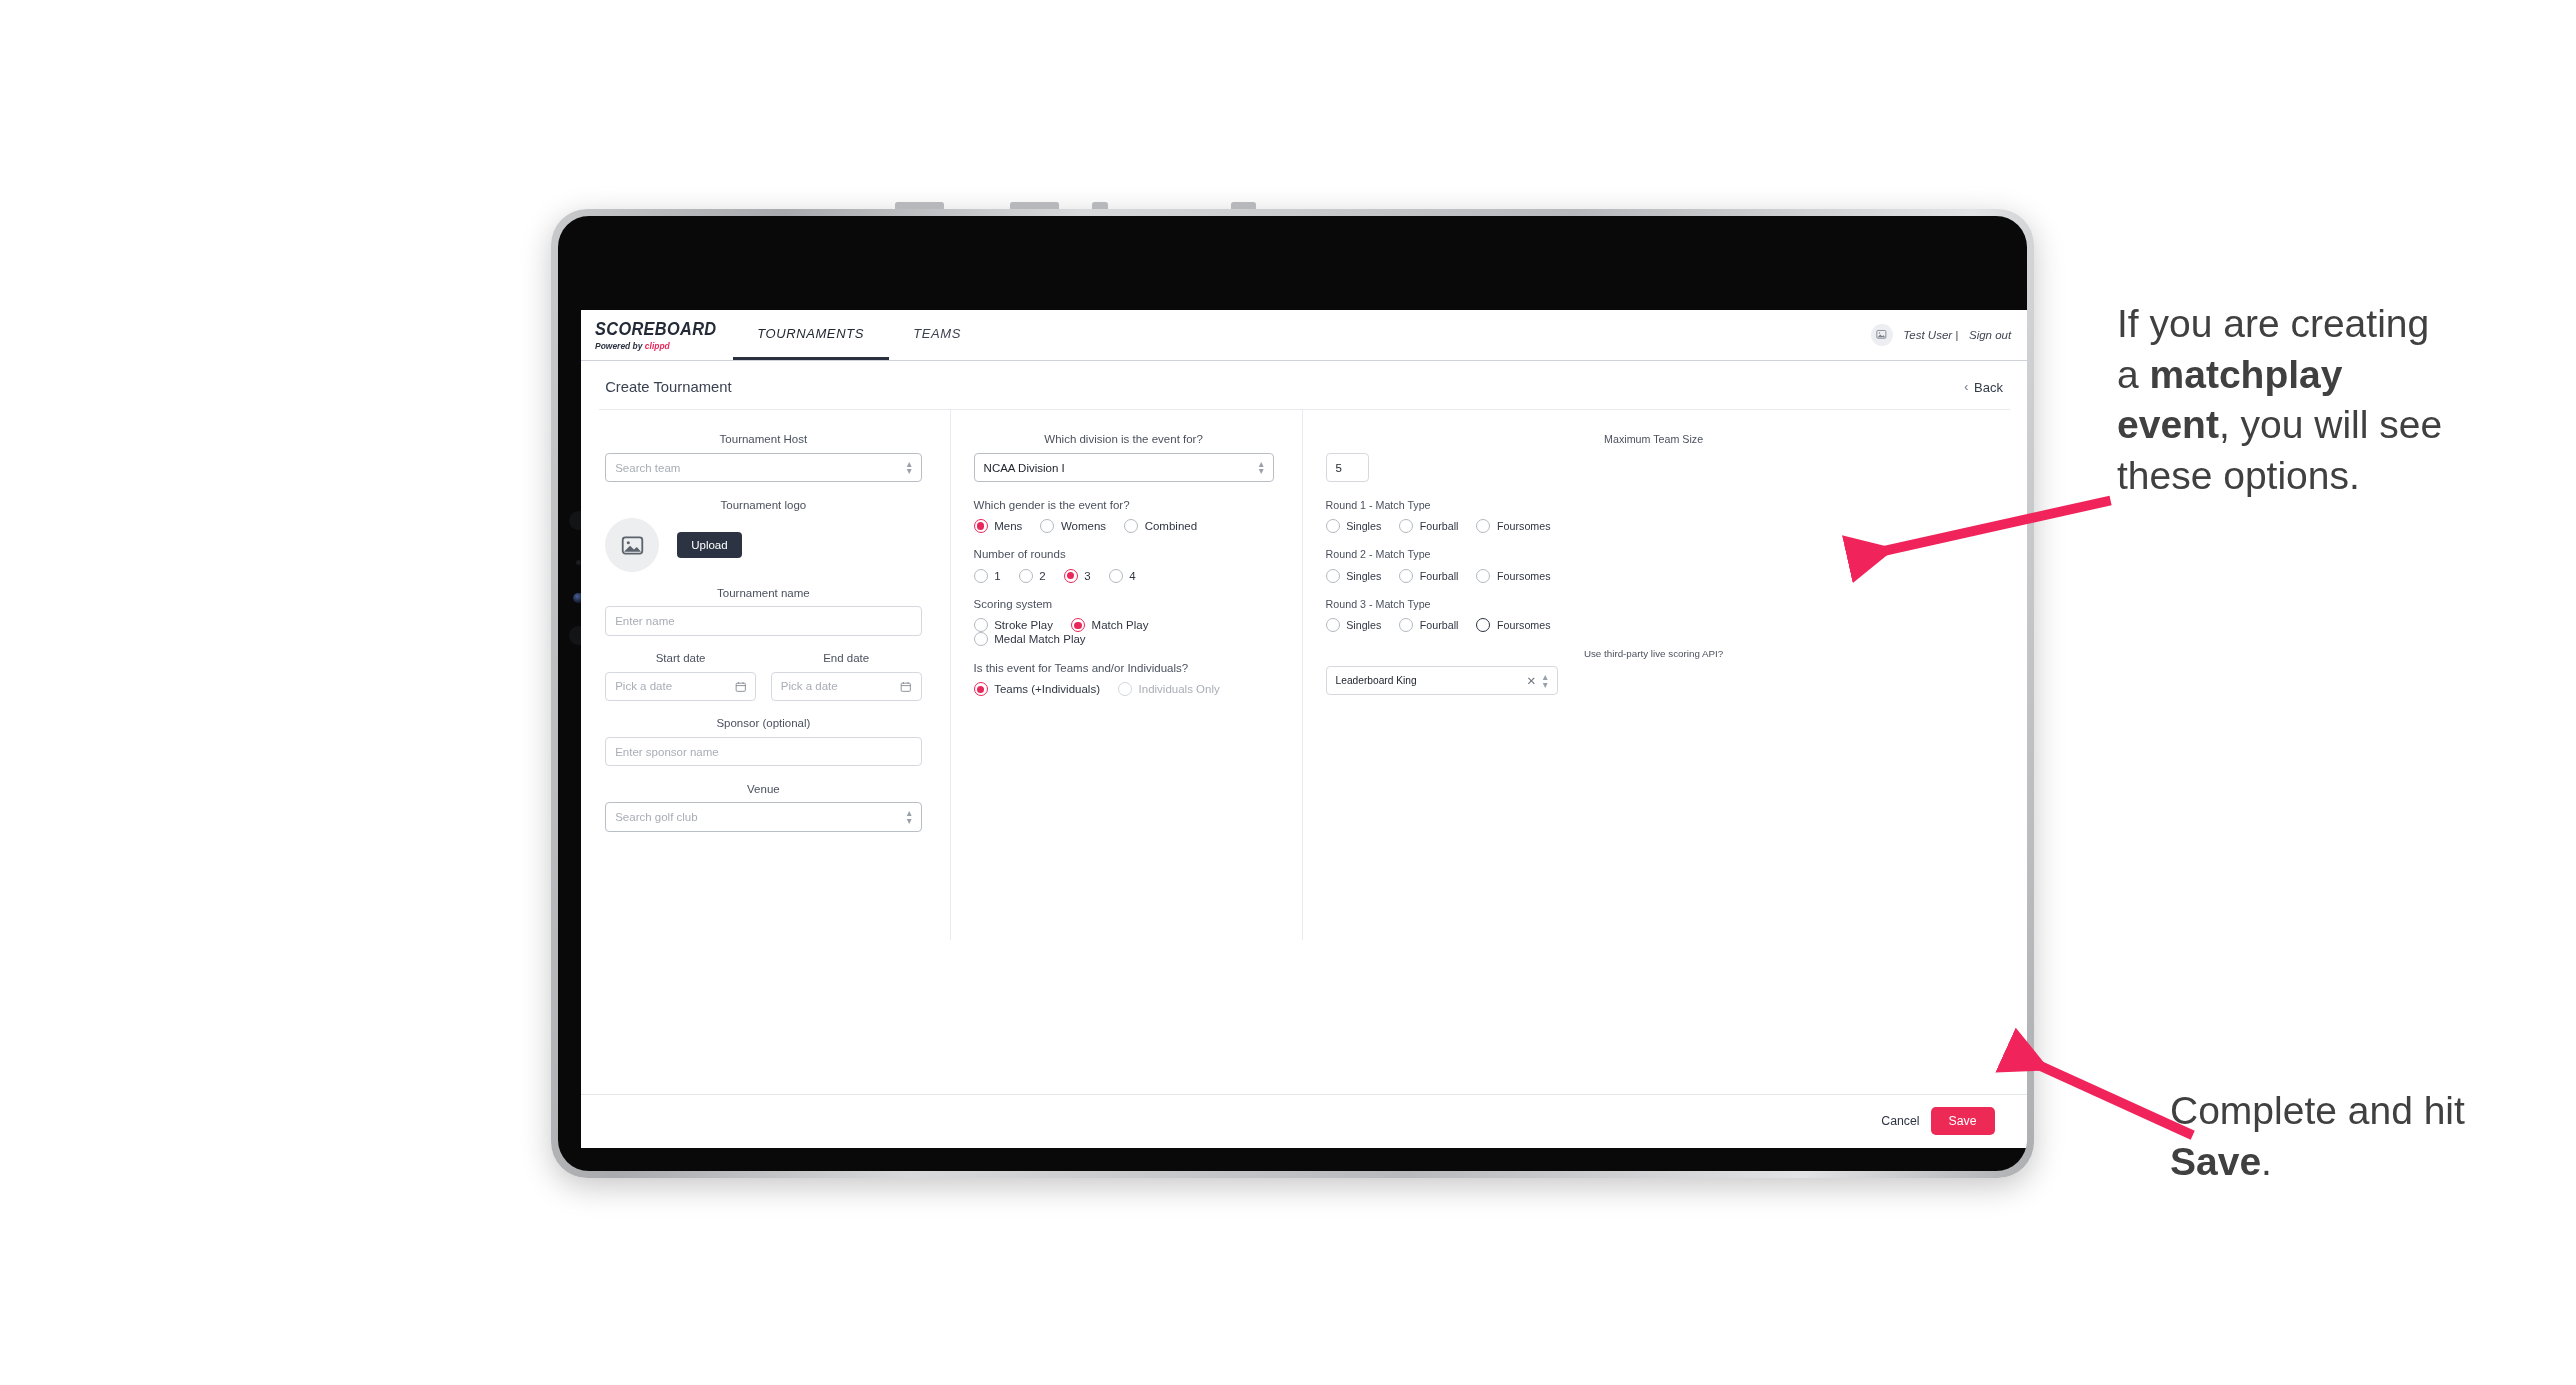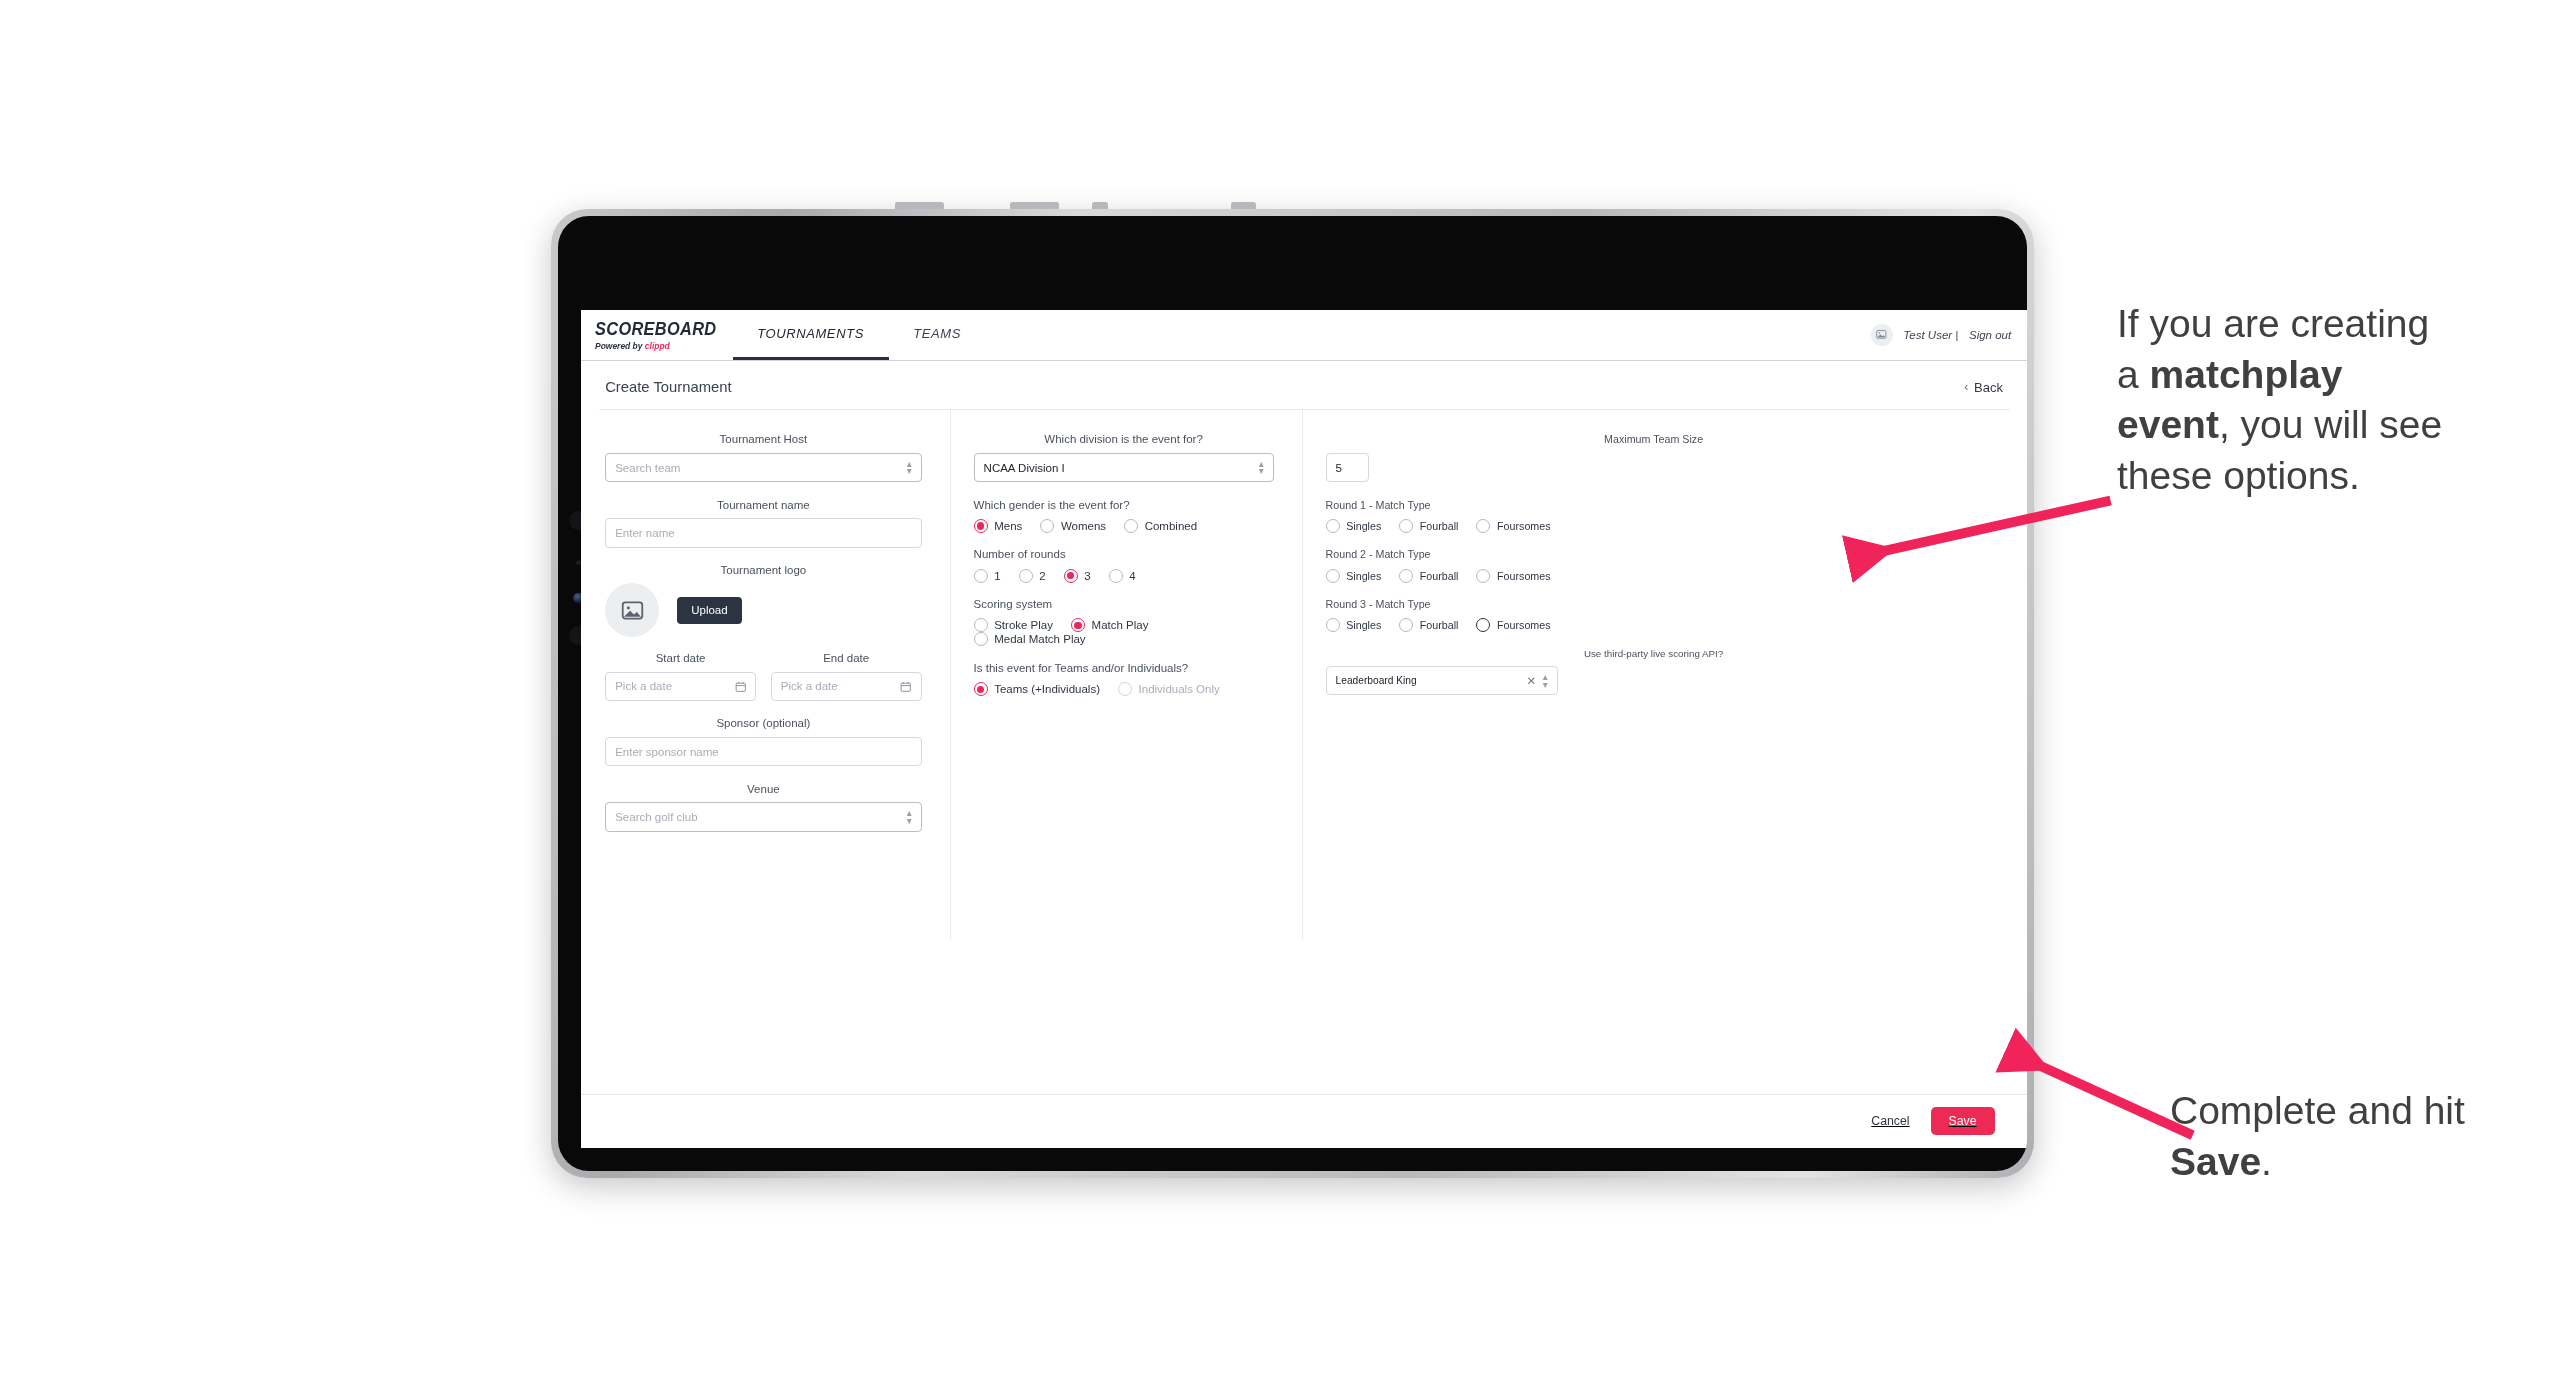--- a/index.html
+++ b/index.html
@@ -162,21 +162,21 @@
   .group-title { font-size: 11.5px; color:#4a515e; margin-bottom: 8.2px; }
   .group-title.sm { font-size: 10.7px; }
 
   #team-size-input { width: 43px; }
 
   
   #app-footer {
     position:absolute; left:0; right:0; bottom:0;
     height: 54px; background:#fff; border-top:0.8px solid #e4e6ea;
     display:flex; align-items:center; justify-content:flex-end;
-    gap: 21px; padding-right: 33px; text-decoration: underline;
+    gap: 11px; padding-right: 33px;
   }
   #cancel-btn { font-size:12.3px; color:#2e3543; cursor:pointer; }
   #save-btn {
     background:#ec2a55; color:#fff; font-size:12.3px;
     padding: 7.4px 18px; border-radius:4.9px; cursor:pointer;
   }
 
   
   .anno {
     position:absolute; color:#404040;
@@ -247,38 +247,38 @@
           <div class="form-col" id="col-left">
 
             <div class="field">
               <label class="field-label">Tournament Host</label>
               <div class="input-box">
                 <span class="ph">Search team</span>
                 <span class="spin">▴<span style="margin-top:-2.5px">▾</span></span>
               </div>
             </div>
 
-            <div class="field">
-              <label class="field-label">Tournament name</label>
-              <div class="input-box light-border">
-                <span class="ph">Enter name</span>
-              </div>
-            </div>
-
             <div class="field" style="margin-bottom:9.8px;">
               <label class="field-label">Tournament logo</label>
               <div id="logo-row">
                 <div id="logo-circle">
                   <svg width="23" height="23" viewBox="0 0 16 16">
                     <rect x="1.2" y="2.4" width="13.6" height="11.2" rx="1.8" fill="none" stroke="#5c636d" stroke-width="1.25"></rect>
                     <circle cx="5.1" cy="6.1" r="1.05" fill="#5c636d"></circle>
                     <path d="M2.1 12.3 L6.3 8.1 L9.0 10.8 L11.0 9.0 L13.9 12.3 Z" fill="#5c636d"></path>
                   </svg>
                 </div>
                 <div id="upload-btn">Upload</div>
+              </div>
+            </div>
+
+            <div class="field">
+              <label class="field-label">Tournament name</label>
+              <div class="input-box light-border">
+                <span class="ph">Enter name</span>
               </div>
             </div>
 
             <div id="date-row">
               <div class="field">
                 <label class="field-label">Start date</label>
                 <div class="input-box light-border">
                   <span class="ph">Pick a date</span>
                   <span class="cal-ic">
                     <svg width="11.5" height="11.5" viewBox="0 0 16 16">

